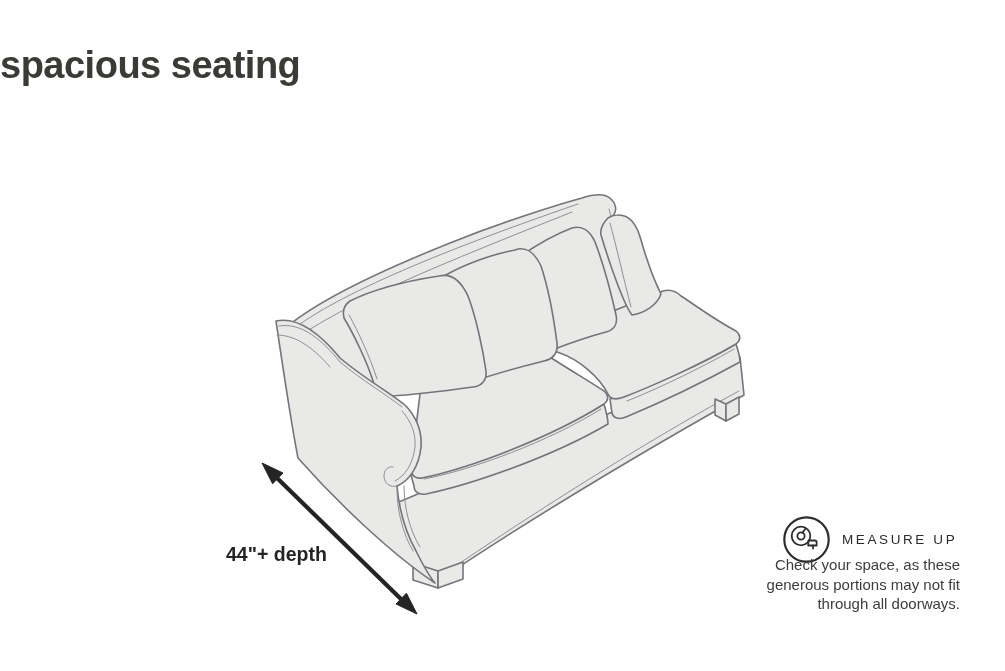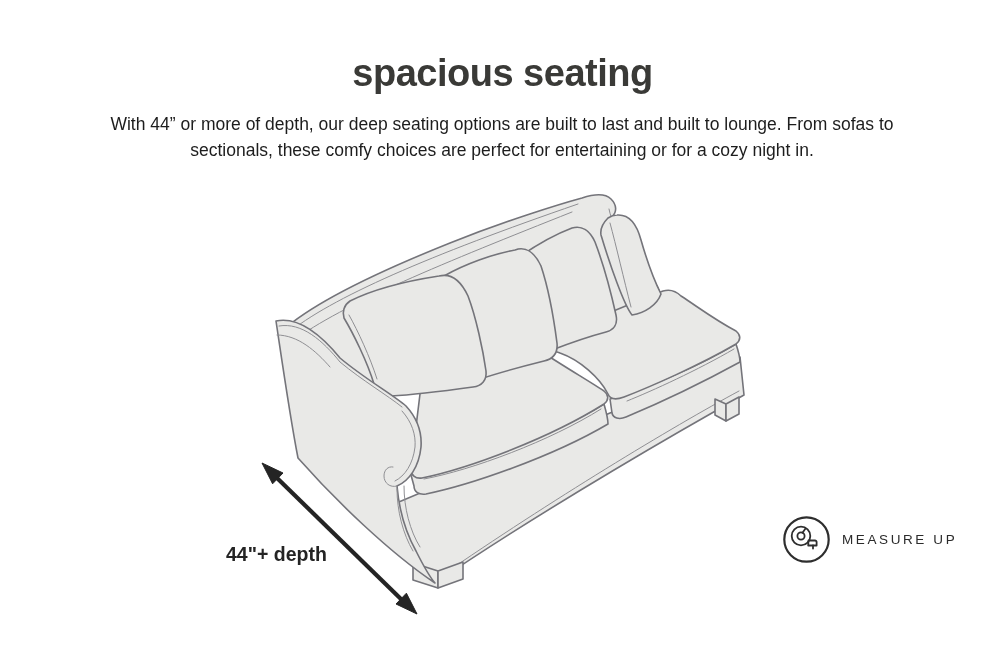--- a/index.html
+++ b/index.html
@@ -1,21 +1,21 @@
 <!DOCTYPE html>
 <html><head>
 <meta charset="utf-8">
 <style>
   html,body{margin:0;padding:0;background:#ffffff;}
   #canvas{
     position:relative;width:1005px;height:671px;background:#ffffff;overflow:hidden;
     font-family:"Liberation Sans","DejaVu Sans",sans-serif;
   }
   .page-title{
-    position:absolute;top:52px;left:0;width:1005px;text-align:center;
+    position:absolute;top:44px;left:0;width:1005px;
     font-size:38px;font-weight:700;letter-spacing:-0.5px;color:#3a3a37;
   }
   .intro-text{
     position:absolute;top:112px;left:72px;width:860px;text-align:center;
     font-size:17.5px;line-height:25.5px;color:#1d1d1d;
   }
   .sofa-svg{position:absolute;left:220px;top:185px;}
   .depth-label{
     position:absolute;left:226px;top:543px;width:100px;
     font-size:19.5px;font-weight:700;color:#242424;white-space:nowrap;
@@ -30,21 +30,20 @@
     font-size:15px;line-height:19.5px;color:#3d3d3d;
   }
 </style>
 </head>
 <body>
 
 <div id="canvas">
 
   <div class="page-title">spacious seating</div>
 
-  <div class="intro-text">With 44” or more of depth, our deep seating options are built to last and built to lounge. From sofas to sectionals, these comfy choices are perfect for entertaining or for a cozy night in.</div>
 
   <svg class="sofa-svg" width="560" height="445" viewBox="0 0 560 445" aria-hidden="true">
     <g fill="#e9e9e7" stroke="#74747a" stroke-width="1.6" stroke-linejoin="round" stroke-linecap="round">
 
       <path d="M62,146 C95,116 160,86 230,58 C285,36 340,19 362,13
                C374,9 385,8 391,14 C397,20 397,27 392,32
                C398,55 417,82 437,101 L441,110
                C410,134 370,154 335,166 C255,192 155,215 104,216
                C85,195 68,168 62,146 Z"></path>
       <g fill="none" stroke="#8f8f93" stroke-width="1">
@@ -142,14 +141,15 @@
       <g stroke-width="1.8">
         <circle cx="19" cy="21" r="9.3"></circle>
         <circle cx="19" cy="21" r="3.6"></circle>
         <line x1="20.5" y1="17.7" x2="23.5" y2="13.5"></line>
         <path d="M26.5,25.5 h6.5 a1.6,1.6 0 0 1 1.6,1.6 v3.4 h-8.4 z"></path>
         <line x1="31" y1="30.5" x2="31" y2="33.5"></line>
       </g>
     </g>
   </svg>
   <div class="measure-heading">MEASURE UP</div>
+  <div class="measure-note">Check your space, as these generous portions may not fit through all doorways.</div>
 
 </div>
 
 </body></html>

